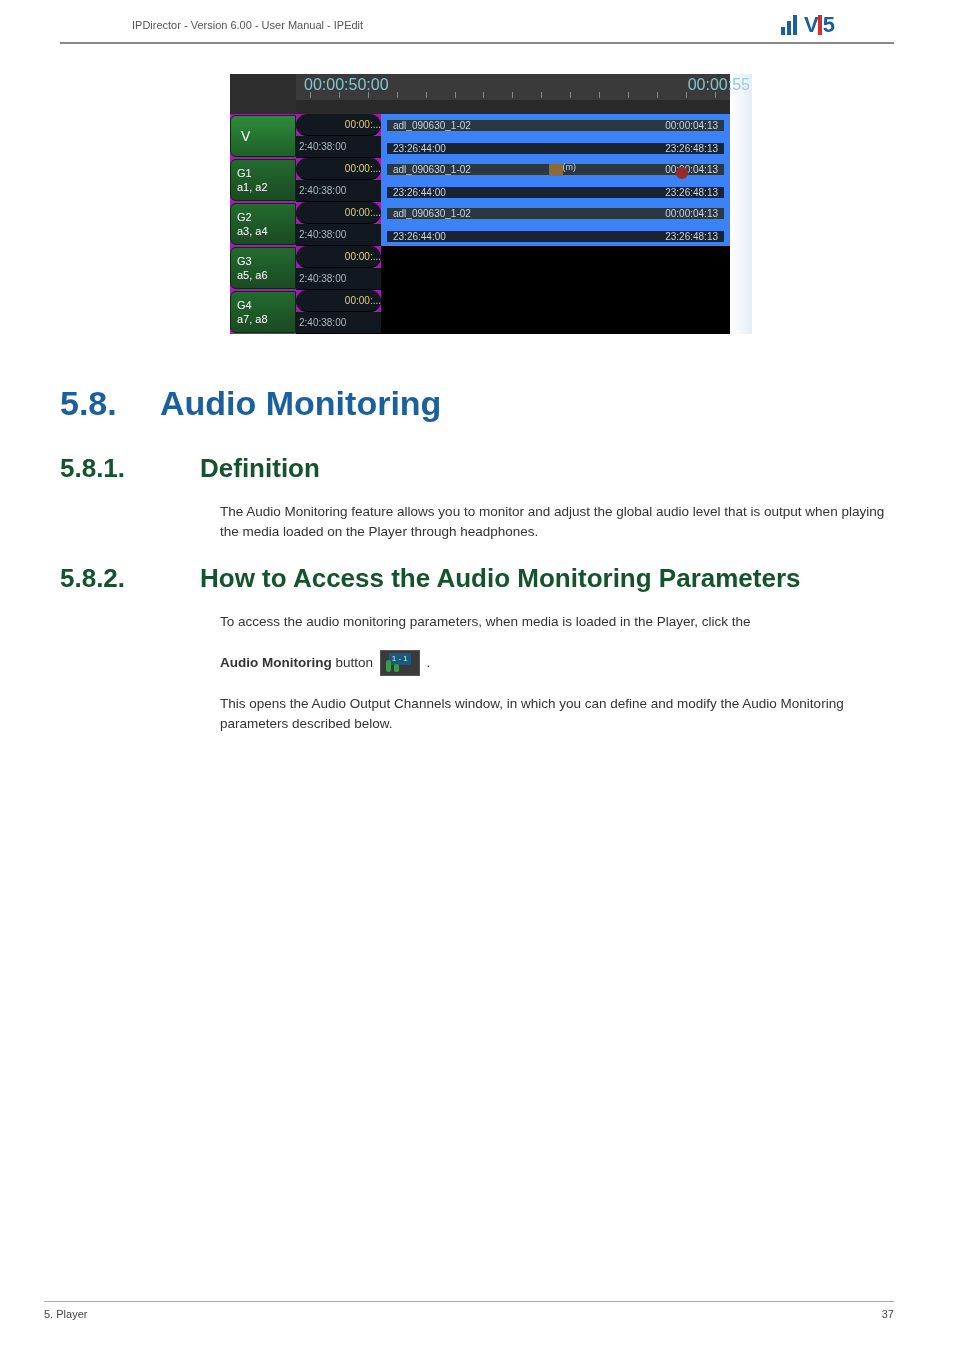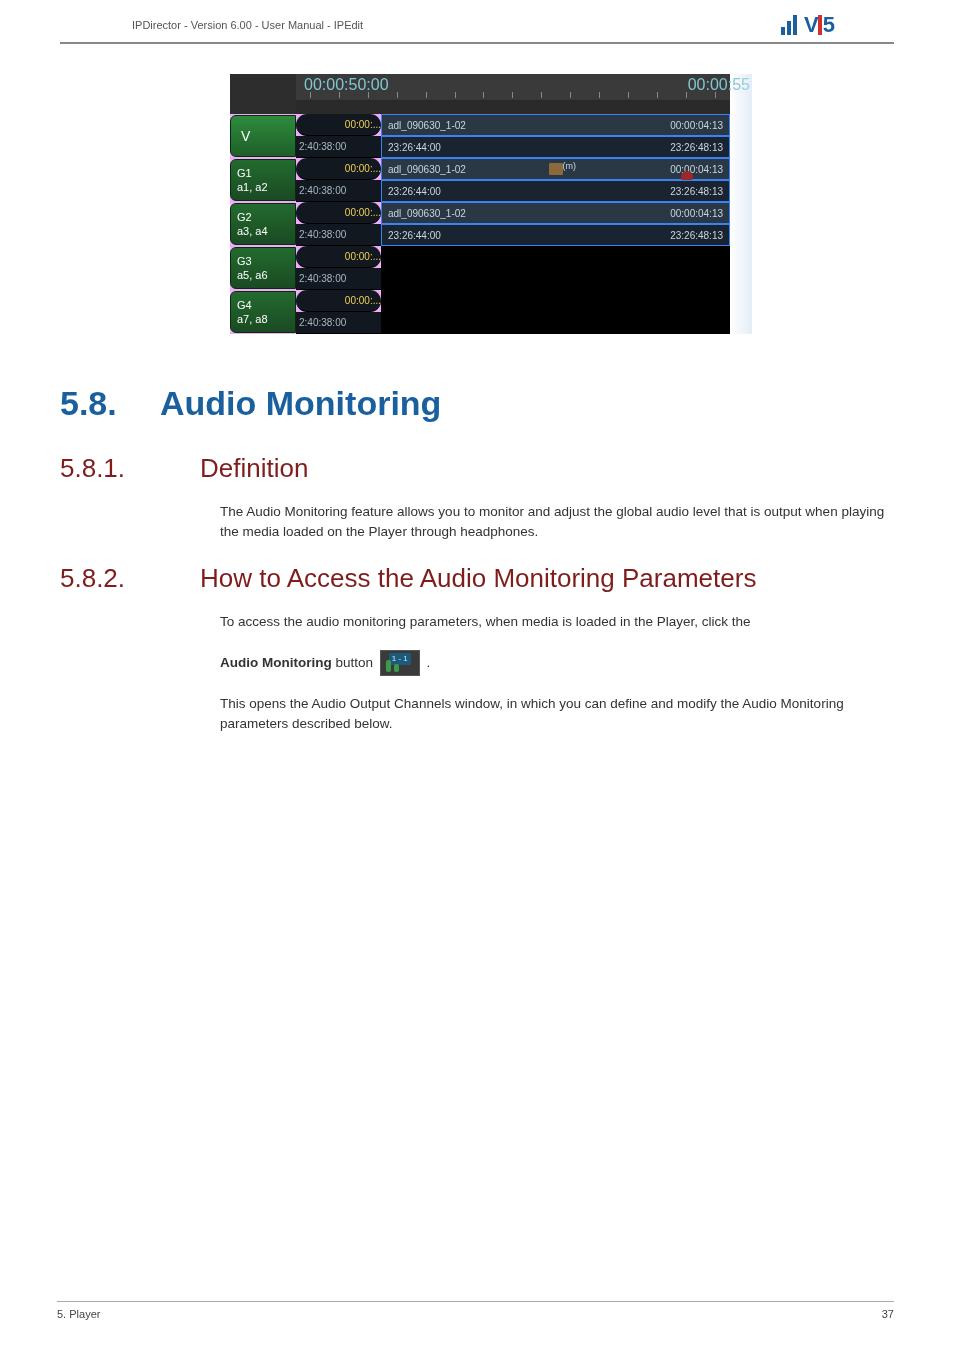--- a/index.html
+++ b/index.html
@@ -89,21 +89,21 @@
       flex-direction: column;
       color: #a8b8c0;
       font-size: 10px;
     }
     .tr-body .cell { flex:1; display:flex; align-items:center; padding-left:3px; background:#121820; border-bottom:1px solid #000; }
     .tr-body .cell.top { color:#f0d050;border-radius:11px; }
     .tr-cliparea { flex:1; display:flex; flex-direction:column; }
     .clip {
       flex:1;
       background: #2a3846;
-      border: 1px solid #3b82f6;
+      border: 6px solid #3b82f6;
       display:flex;
       justify-content:space-between;
       align-items:center;
       padding: 0 6px;
       color:#c8d4de;
       font-size:10px;
       position: relative;
     }
     .clip.dim { background:#1a2430; }
     .clip.empty { background:#000; border:none; }
@@ -129,23 +129,23 @@
     h1.section-title {
       color: #1a5f9e;
       font-size: 34px;
       font-weight: bold;
       margin: 50px 60px 30px;
       display: flex;
     }
     h1.section-title .num { min-width: 100px; }
 
     h2.subsection-title {
-      color: #7f1d1d;
+      color: #14532d;
       font-size: 26px;
-      font-weight: normal;
+      font-weight: bold;
       margin: 20px 60px 18px;
       display: flex;
       gap: 40px;
     }
     h2.subsection-title .num { min-width: 100px; }
 
     .body-text {
       margin: 0 60px 18px 220px;
       font-size: 13.5px;
       line-height: 1.5;
@@ -172,21 +172,21 @@
       width:5px; height:12px; background:#3a9a4a; border-radius:2px;
     }
     .button-inline .bircon2 {
       position:absolute; left:13px; bottom:3px;
       width:5px; height:8px; background:#3a9a4a; border-radius:2px;
     }
 
     .footer {
       position: absolute;
       bottom: 30px;
-      left: 57px;
+      left: 44px;
       right: 60px;
       display: flex;
       justify-content: space-between;
       font-size: 11px;
       color: #444;
       border-top: 1px solid #aaa;
       padding-top: 6px;
     }
   </style>
 </head>
@@ -202,21 +202,21 @@
     </span>
     <span class="logo-text">
       <span style="color:#1a5f9e;">V</span>
         <span class="logo-red"></span>
         <span style="color:#1a5f9e;">5</span>
     </span>
   </span>
 </div>
 
 <div class="timeline-container">
-  <div style="position:relative; width:500px; background:#f0abfc;">
+  <div style="position:relative; width:500px; background:#a21caf;">
     <div class="timeline-ruler">
       <div class="ruler-left"></div>
       <div class="ruler-mid">
         <span>00:00:50:00</span>
         <span style="position:absolute; right:-20px; color:#7ec8d0;">00:00:55</span>
         <div class="ruler-ticks">
           <span></span>
             <span></span>
             <span></span>
             <span></span>

